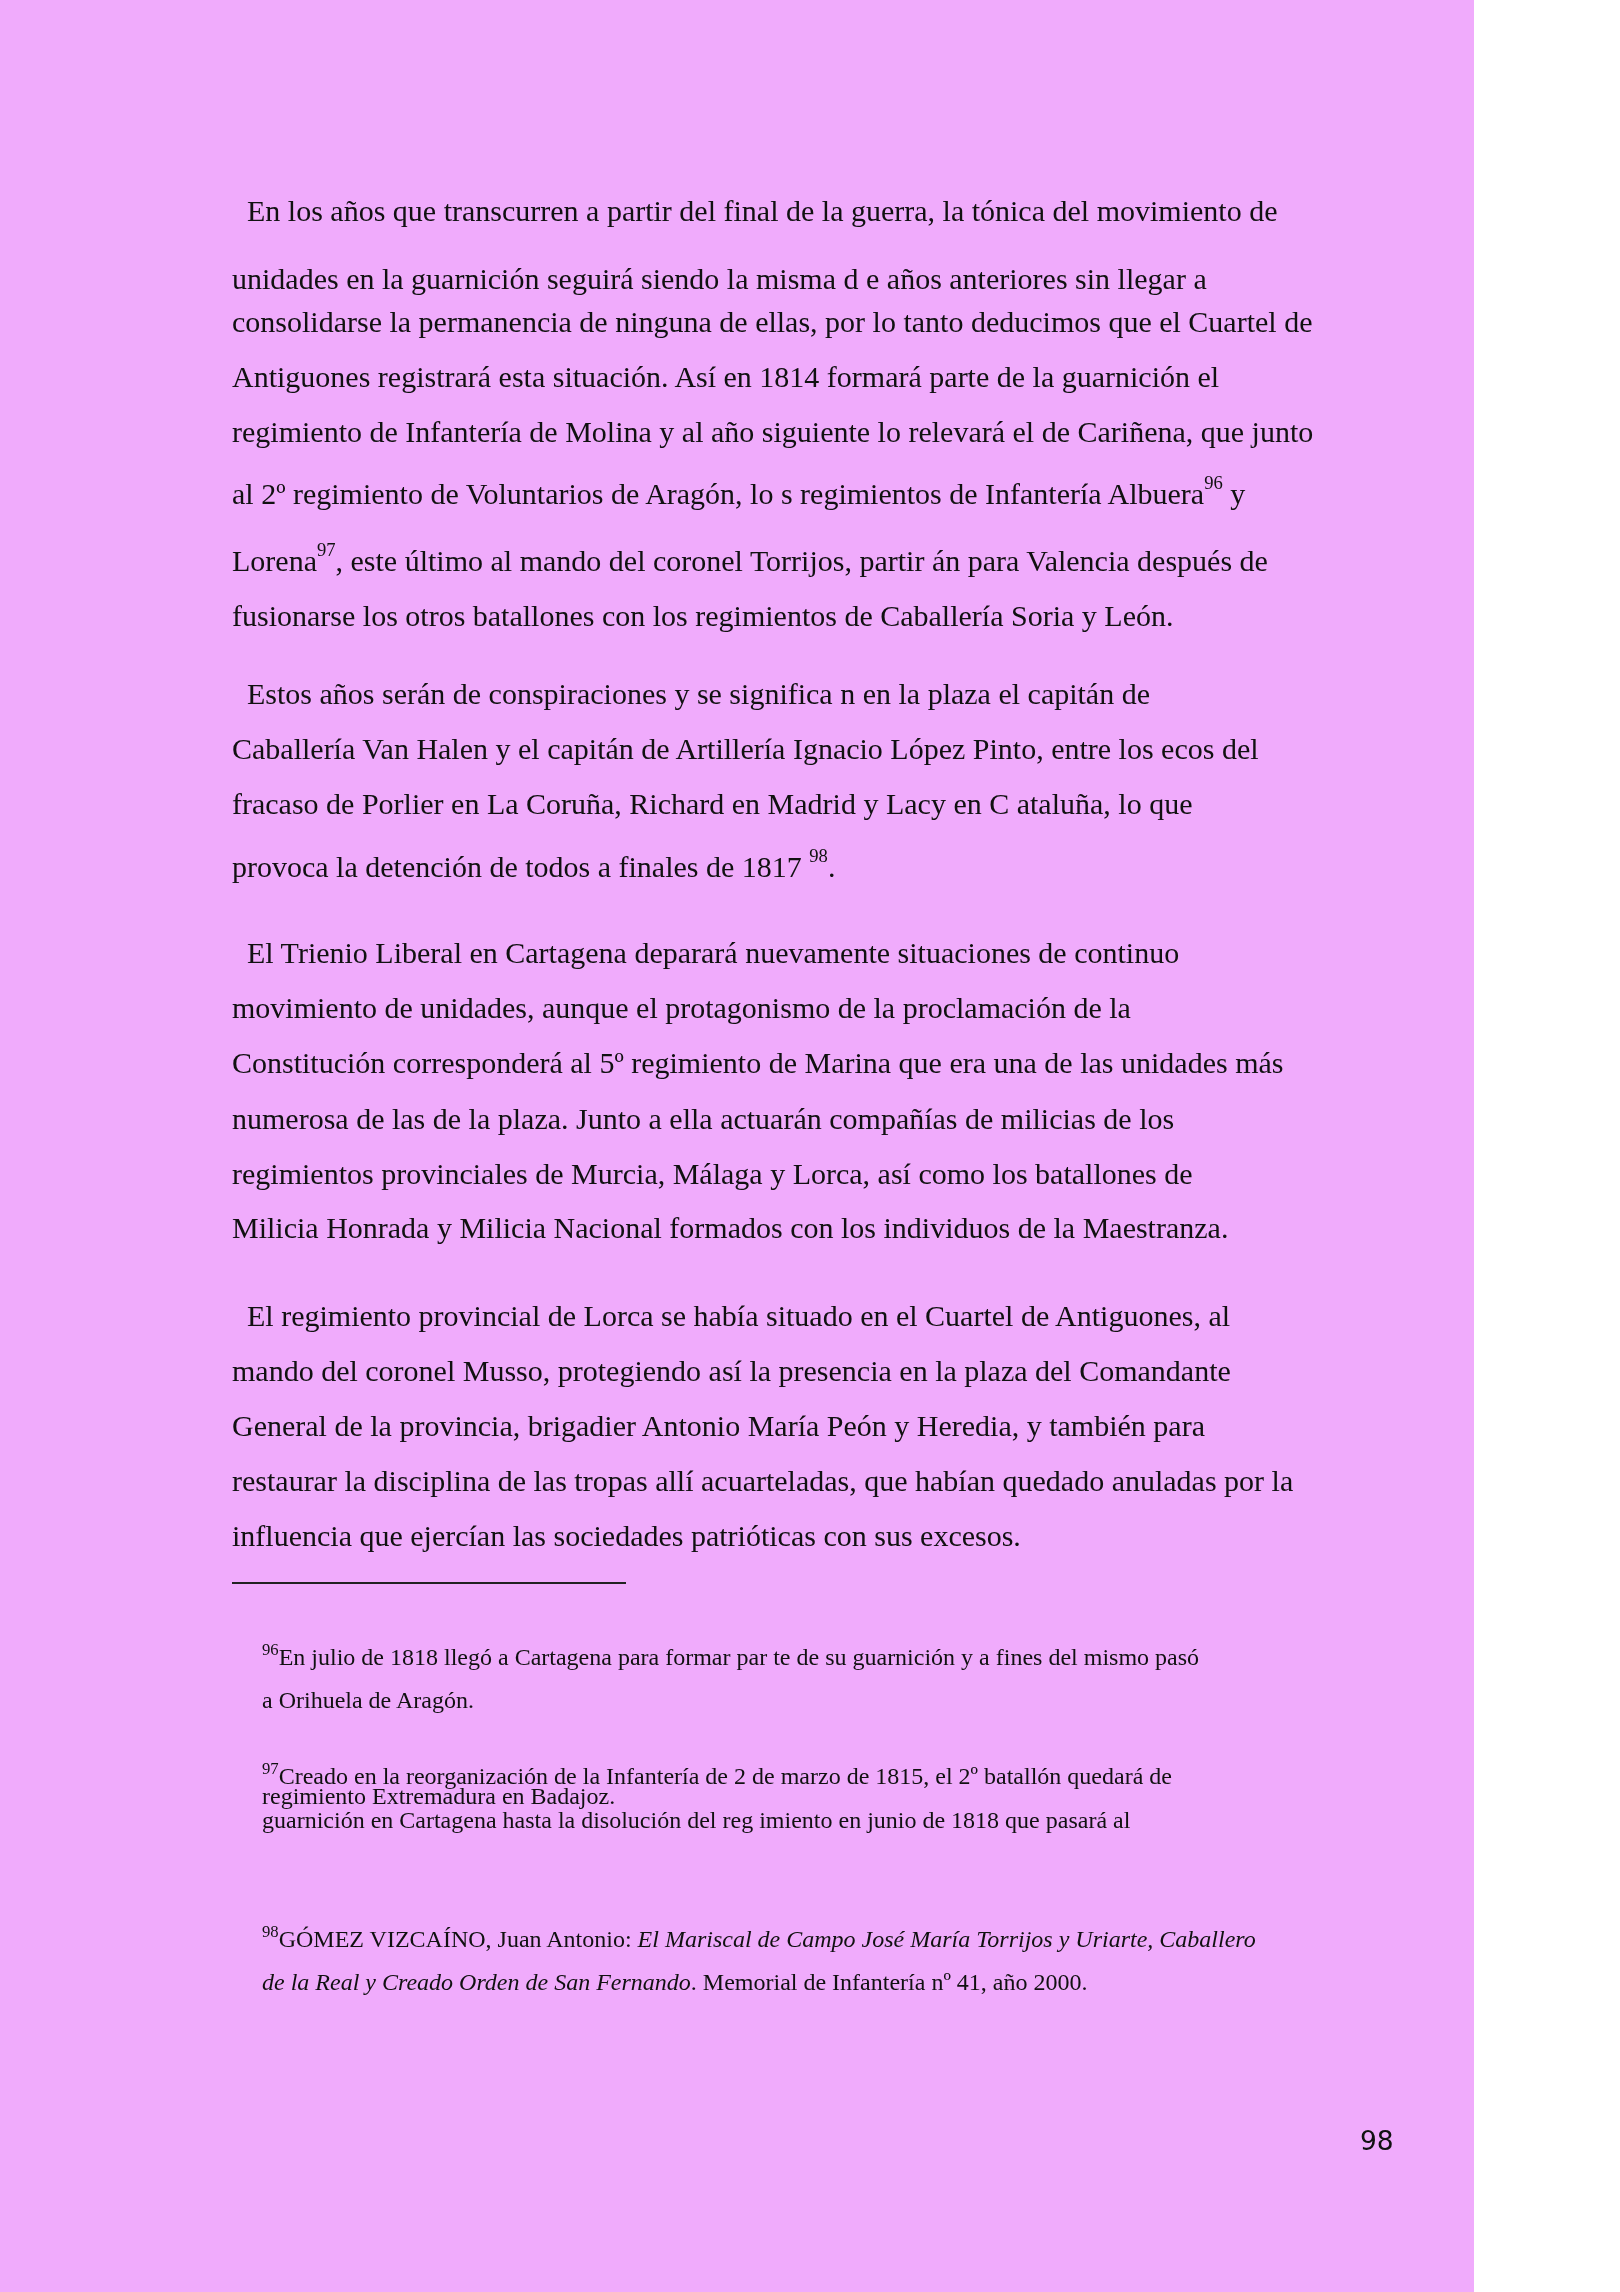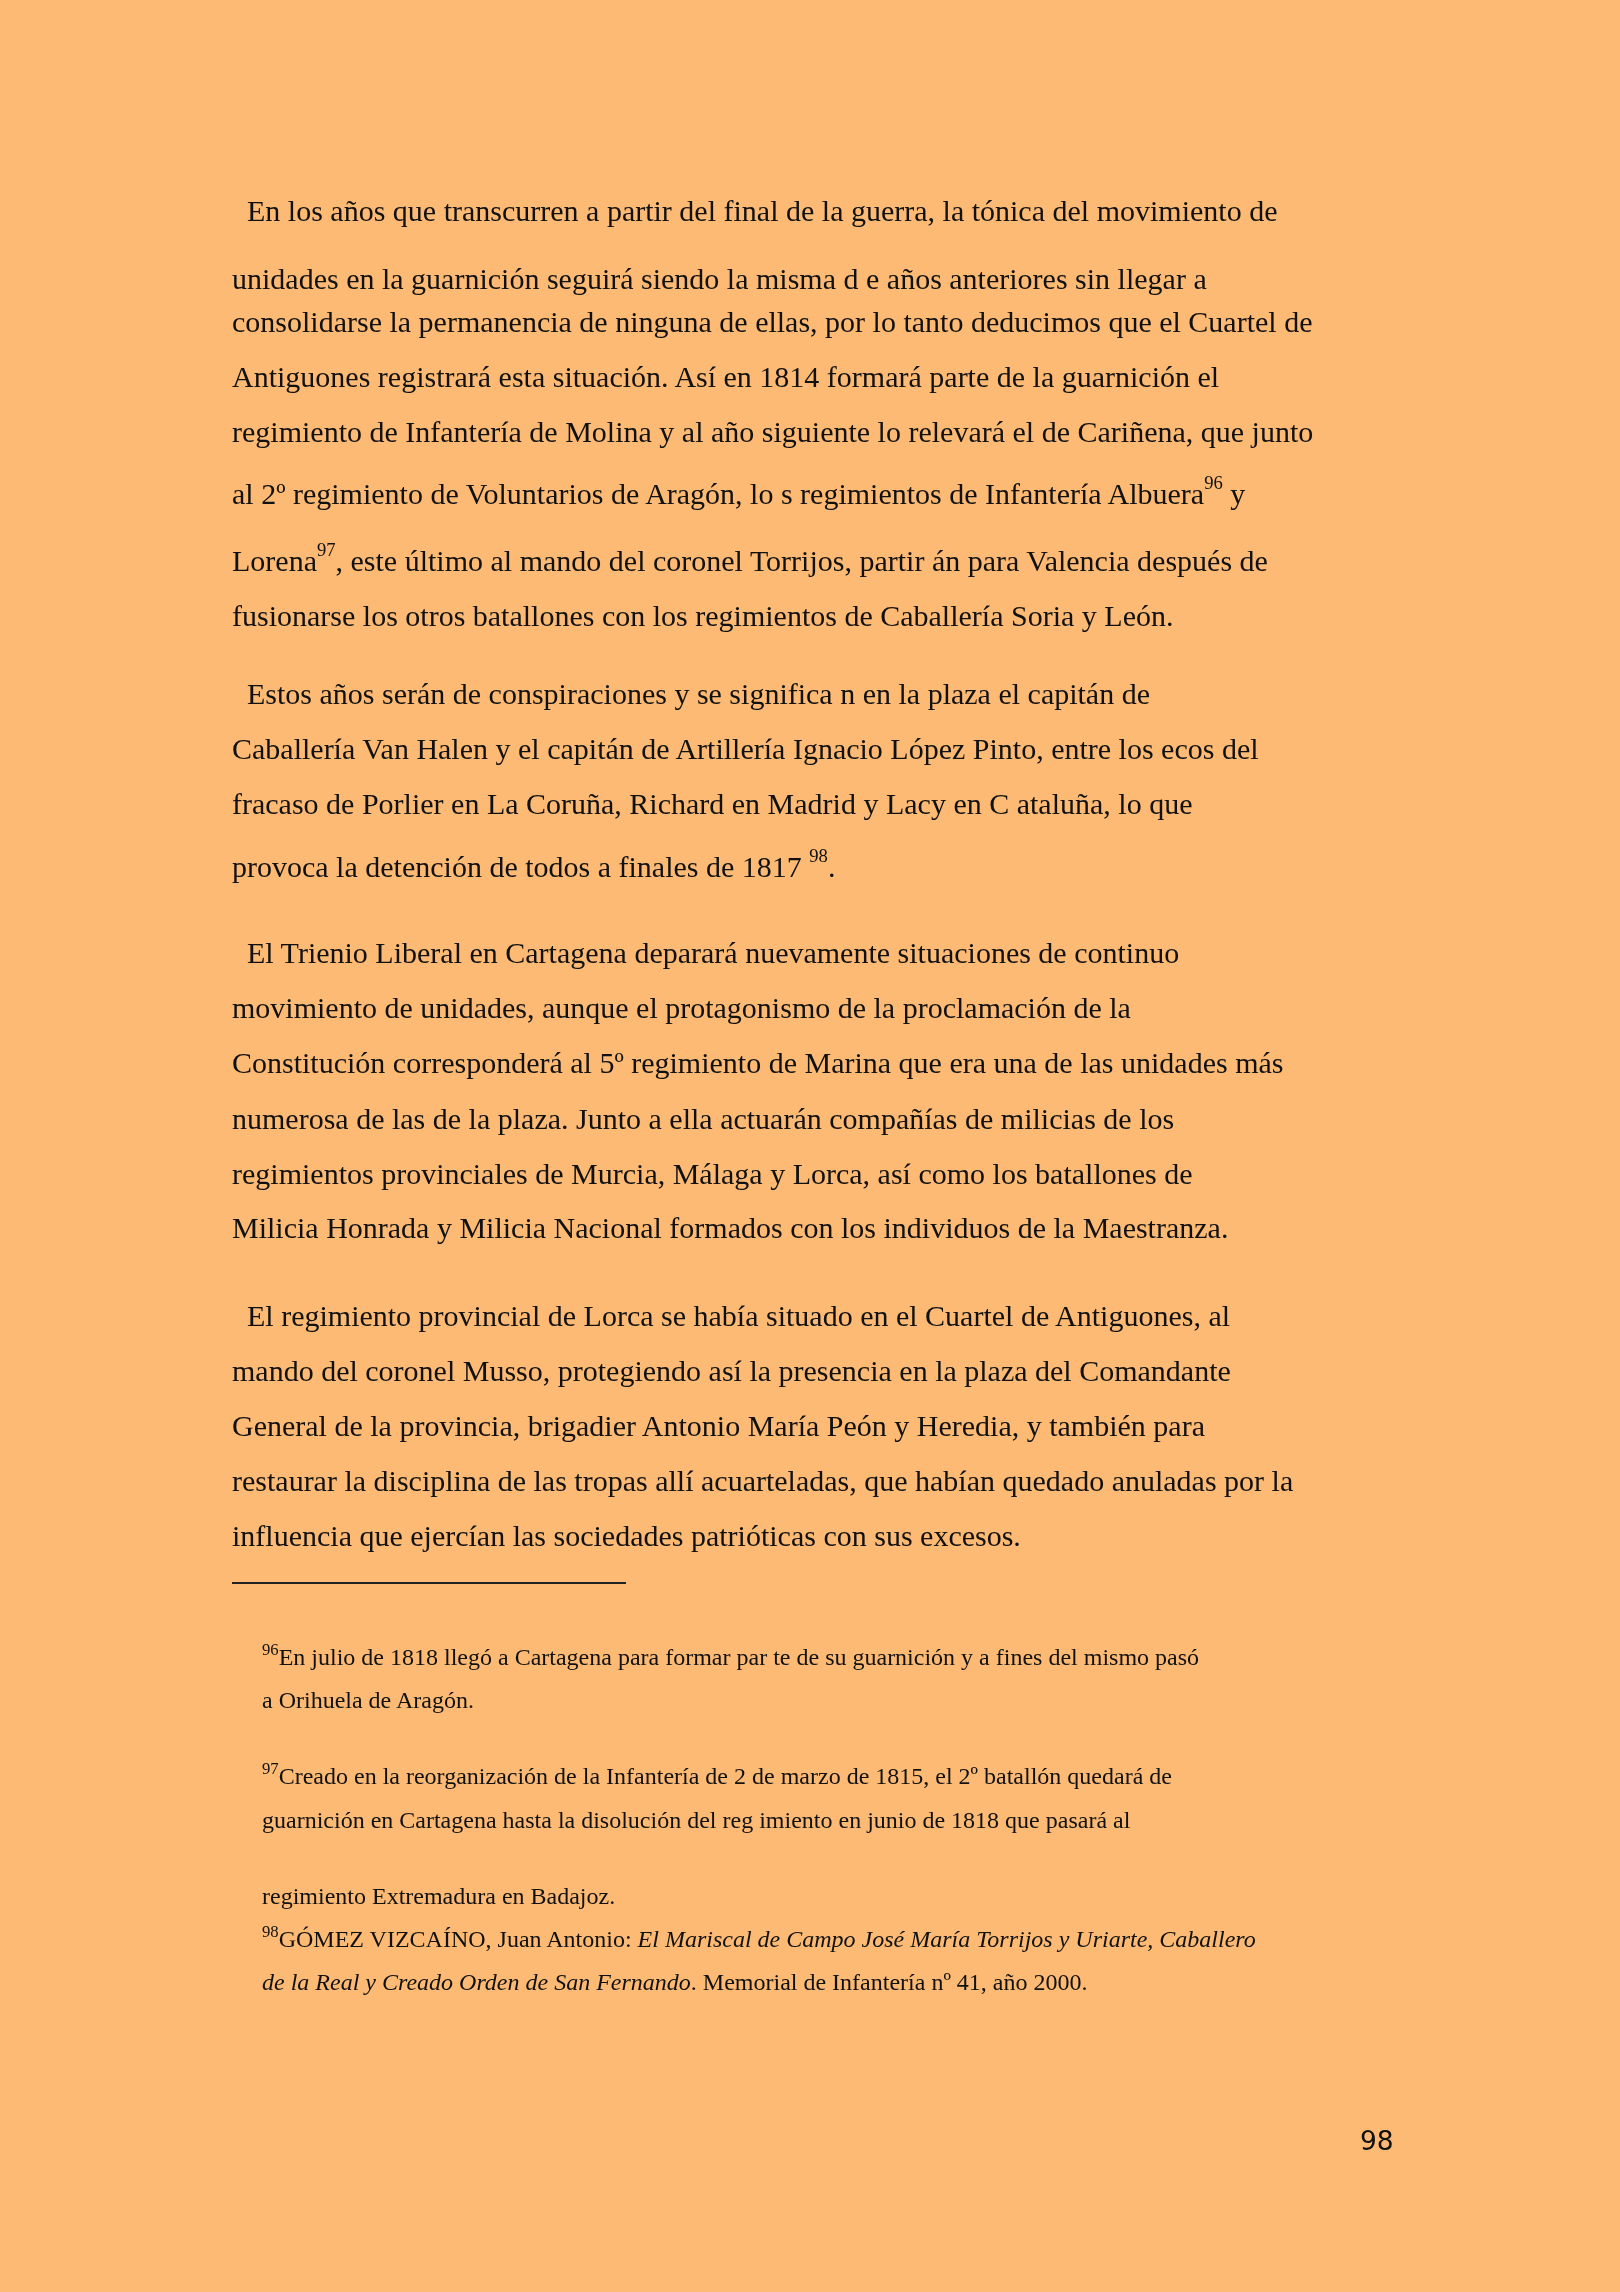--- a/index.html
+++ b/index.html
@@ -1,17 +1,17 @@
 <!DOCTYPE html>
 <html><head>
 <meta charset="utf-8">
 <style>
   html, body { margin: 0; padding: 0; background: #ffffff; }
   body { width: 1620px; height: 2293px; position: relative; overflow: hidden; }
-  .page { position: absolute; left: 0; top: 0; width: 1620px; height: 2293px; background: #fdba74; color: #111; }
+  .page { position: absolute; left: 0; top: 0; width: 1474px; height: 2293px; background: #f0abfc; color: #111; }
   .body-text { font-family: "Liberation Serif", serif; font-size: 30px; color: #111; }
   .line { position: absolute; left: 232px; white-space: pre; line-height: 1; }
   .sup { font-size: 18.6px; position: relative; top: -14.7px; }
   .fn-text { font-family: "Liberation Serif", serif; font-size: 24px; color: #111; }
   .fn-line { position: absolute; left: 232px; white-space: pre; line-height: 1; margin-left: 30px; }
   .fn-sup { font-size: 16.7px; position: relative; top: -9.8px; }
   .rule { position: absolute; left: 232px; top: 1582px; width: 394px; height: 2px; background: #222; }
   .page-number { position: absolute; left: 1360px; top: 2125px; font-family: "DejaVu Sans", sans-serif; font-size: 26.5px; color: #111; }
   i { font-style: italic; }
 </style>
@@ -58,21 +58,21 @@
   <div class="rule"></div>
 
   <div class="fn-text">
     <div class="fn-line" style="top:1645px"><span class="fn-sup">96</span><span>En julio de 1818 llegó a Cartagena para formar par te de su guarnición y a fines del mismo pasó</span></div>
     <div class="fn-line" style="top:1688px">a Orihuela de Aragón.</div>
   </div>
 
   <div class="fn-text">
     <div class="fn-line" style="top:1764px"><span class="fn-sup">97</span><span>Creado en la reorganización de la Infantería de 2 de marzo de 1815, el 2º batallón quedará de</span></div>
     <div class="fn-line" style="top:1808px">guarnición en Cartagena hasta la disolución del reg imiento en junio de 1818 que pasará al</div>
-    <div class="fn-line" style="top:1884px">regimiento Extremadura en Badajoz.</div>
+    <div class="fn-line" style="top:1784px">regimiento Extremadura en Badajoz.</div>
   </div>
 
   <div class="fn-text">
     <div class="fn-line" style="top:1927px"><span class="fn-sup">98</span><span>GÓMEZ VIZCAÍNO, Juan Antonio: </span><i>El Mariscal de Campo José María Torrijos y Uriarte, Caballero</i></div>
     <div class="fn-line" style="top:1970px"><i>de la Real y Creado Orden de San Fernando</i><span>. Memorial de Infantería nº 41, año 2000.</span></div>
   </div>
 
   <div class="page-number">98</div>
 
 </div>

